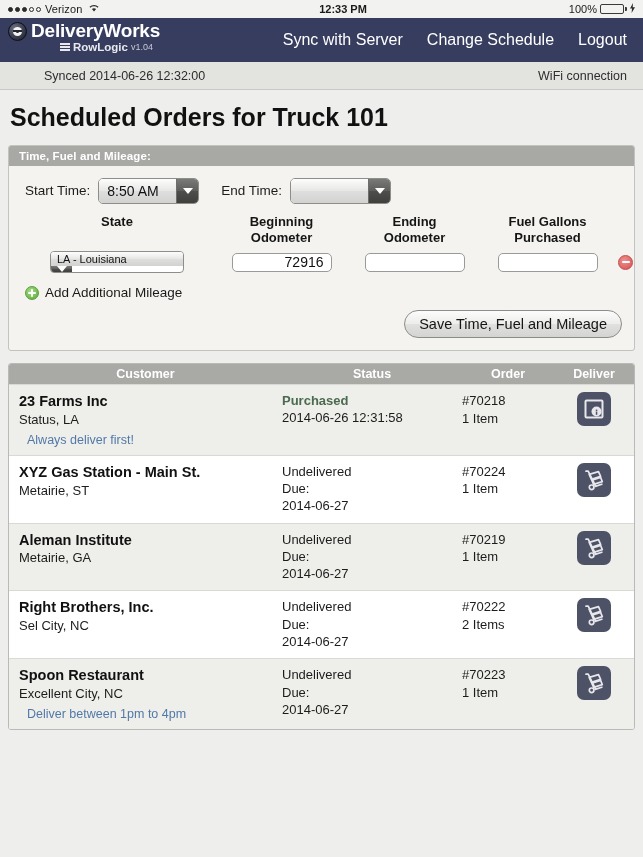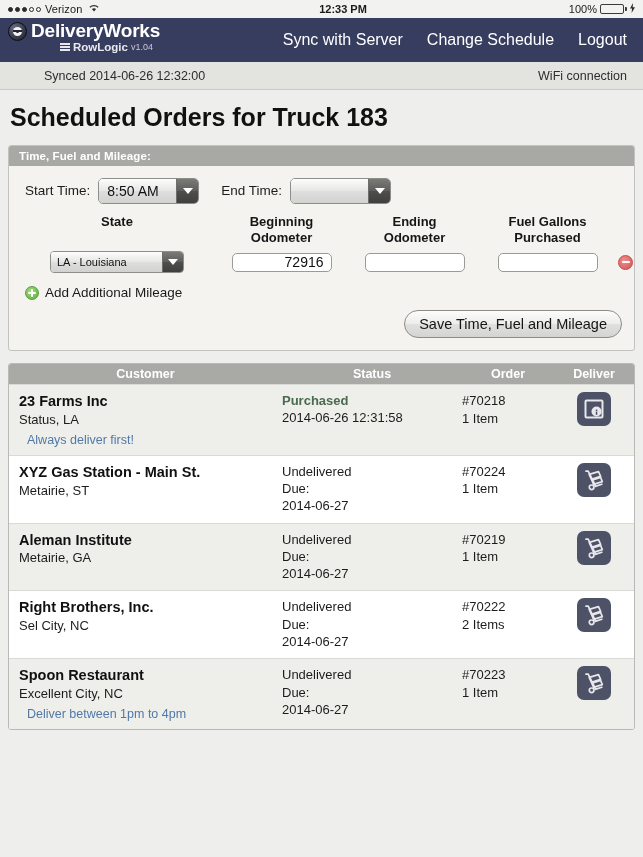--- a/index.html
+++ b/index.html
@@ -140,21 +140,21 @@
     display: flex; align-items: center; justify-content: center;
     border-left: 1px solid #6d6d6b;
   }
   .sel .arrow:after {
     content: ""; width: 0; height: 0;
     border-left: 5px solid transparent; border-right: 5px solid transparent;
     border-top: 6px solid #ffffff;
   }
   .sel.start { width: 101px; }
   .sel.end   { width: 101px; }
-  .sel.state { width: 134px; height: 22px; border-radius: 4px; }
+  .sel.state { width: 134px; height: 22px; border-radius: 4px; flex-direction: column; }
   .sel.state .val { font-size: 11px; padding: 0 6px; }
   .sel.state .arrow { width: 21px; }
 
   
   .mile-head {
     display: grid;
     grid-template-columns: 196px 133px 133px 133px 1fr;
     text-align: center;
     font-size: 13px; font-weight: bold; color: #151515;
     line-height: 1.25;
@@ -310,21 +310,21 @@
     <a class="navlink" href="#">Logout</a>
   </div>
 </div>
 
 <div class="syncbar">
   <span>Synced 2014-06-26 12:32:00</span>
   <span class="right">WiFi connection</span>
 </div>
 
 <div class="page-title">
-  <div>Scheduled Orders for Truck 183</div>
+  <div>Scheduled Orders for Truck 101</div>
 </div>
 
 <div class="panel">
   <div class="panel-head">Time, Fuel and Mileage:</div>
   <div class="panel-body">
 
     <div class="time-row">
       <span class="fld-label">Start Time:</span>
       <span class="sel start">
         <span class="val">8:50 AM</span>

